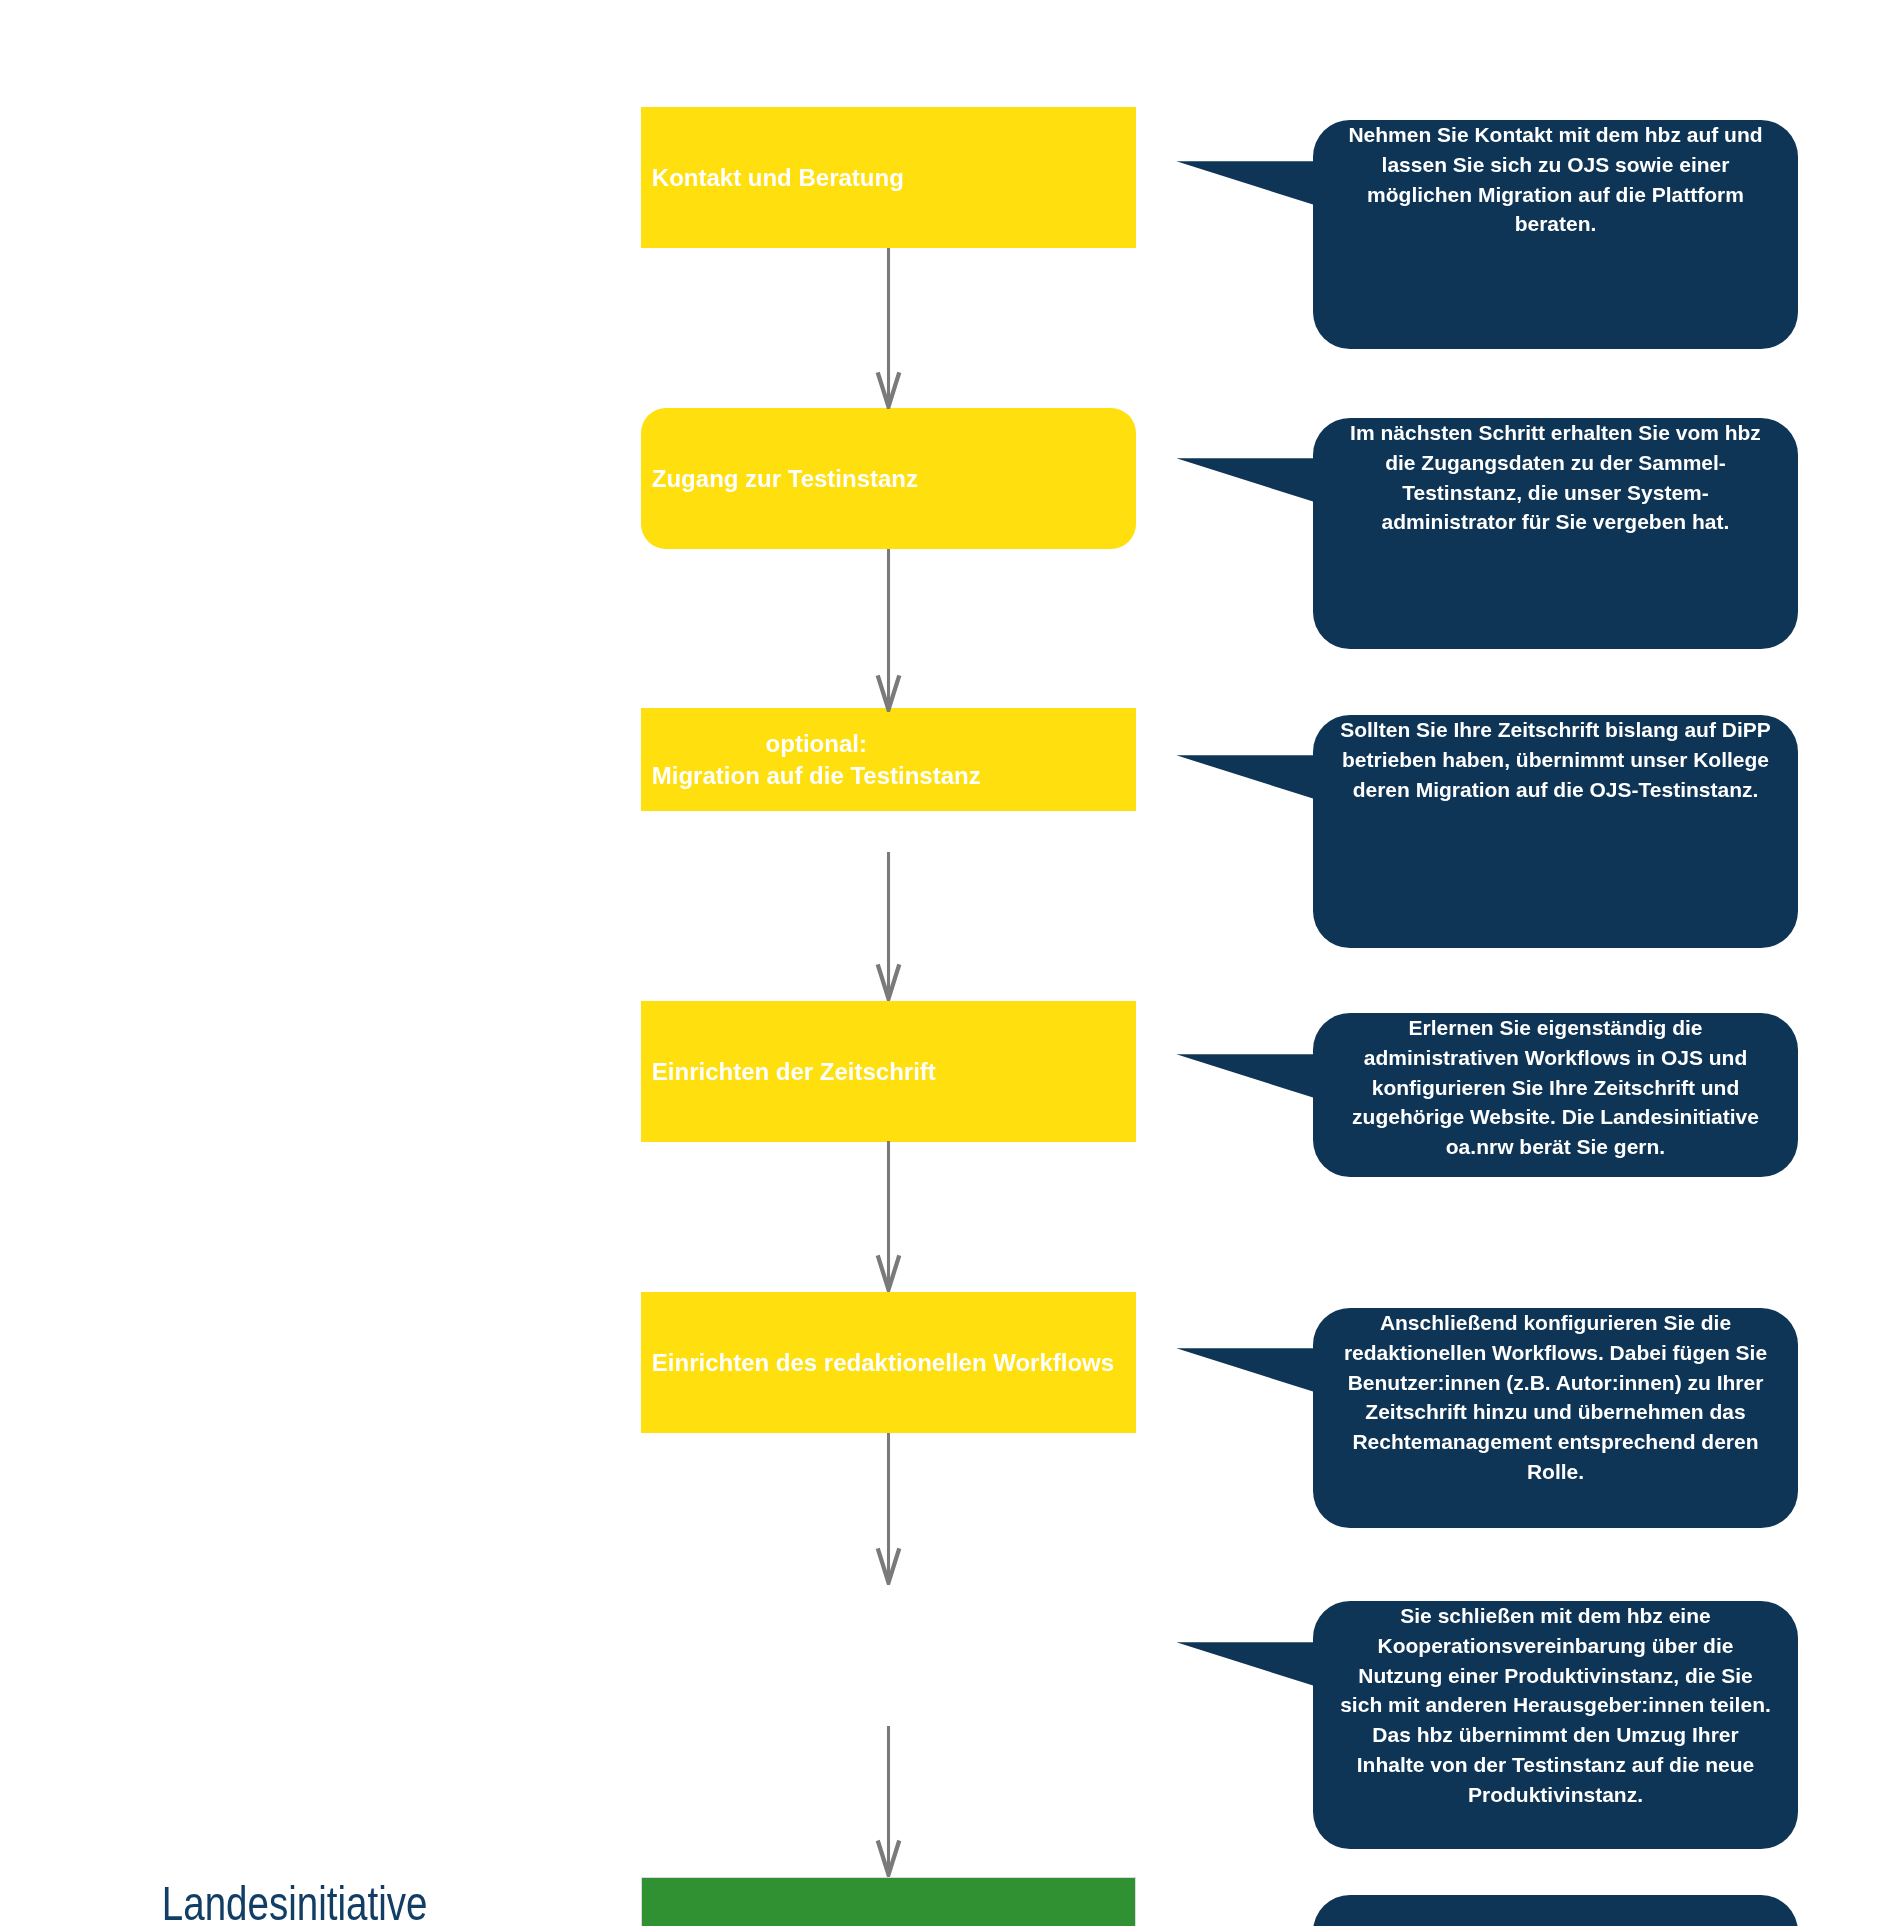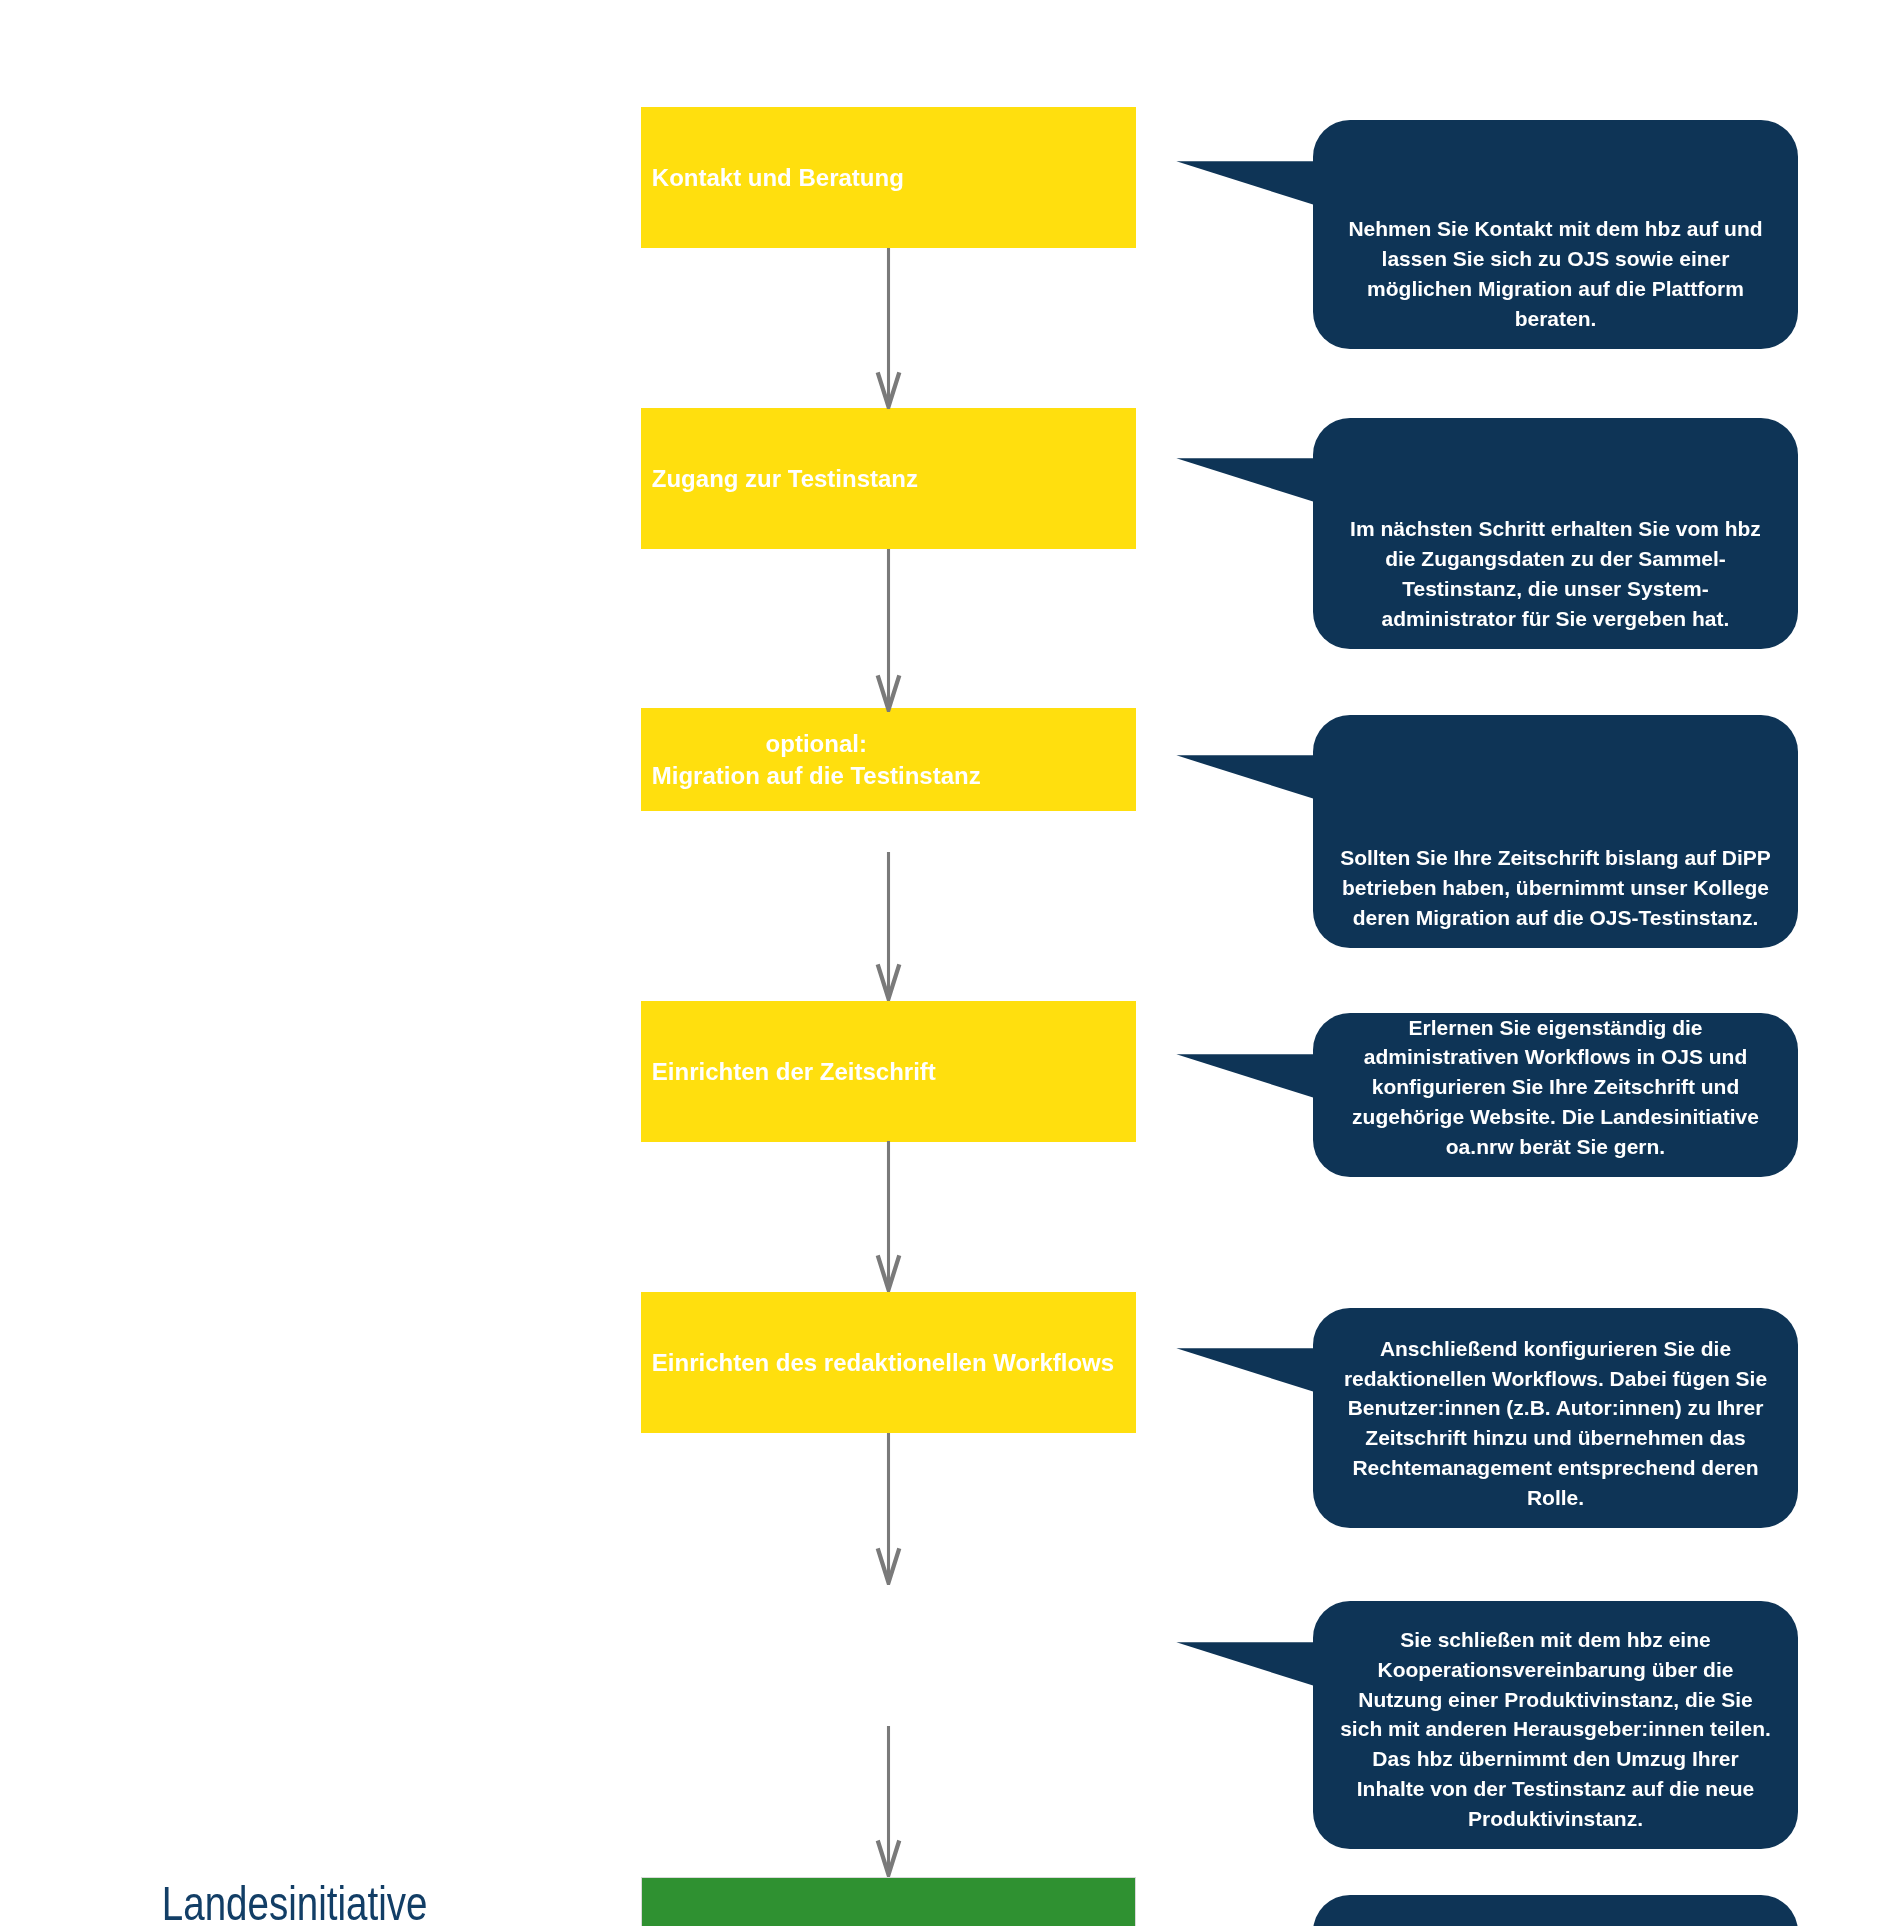--- a/index.html
+++ b/index.html
@@ -4,35 +4,35 @@
 <style>
   html,body{margin:0;padding:0;background:#ffffff;}
   body{width:1901px;height:2151px;position:relative;font-family:"Liberation Sans",sans-serif;overflow:hidden;}
   #canvas{position:absolute;left:0;top:0;width:1901px;height:2151px;}
 
   .box{position:absolute;left:641px;width:495px;display:flex;align-items:center;justify-content:flex-start;box-sizing:border-box;}
   .box-label{color:#ffffff;font-weight:bold;font-size:24px;line-height:1.32;text-align:center;white-space:pre-line;padding:0 10.8px;}
   .box.yellow{background:#FFDF0E;}
   .box.green{background:#2F9131;border:1.5px solid #D9D9D9;}
 
-  .callout{position:absolute;left:1313px;width:485px;background:#0E3456;border-radius:37px;display:flex;align-items:flex-end;justify-content:center;box-sizing:border-box;padding-bottom:15.4px;}
+  .callout{position:absolute;left:1313px;width:485px;background:#0E3456;border-radius:37px;display:flex;align-items:flex-start;justify-content:center;box-sizing:border-box;padding-bottom:15.4px;}
   .callout-text{color:#ffffff;font-weight:bold;font-size:21px;line-height:1.42;text-align:center;white-space:pre-line;padding:0 26px;}
 
   .tail{position:absolute;left:1176px;width:139px;height:48px;}
   .arrow{position:absolute;left:873px;width:31px;}
 </style>
 </head>
 <body>
 
 <div id="canvas">
 
   <div class="box yellow" style="top:107px;height:141px;">
     <div class="box-label">Kontakt und Beratung</div>
   </div>
-  <div class="box yellow" style="top:408px;height:141px;">
+  <div class="box yellow" style="top:408px;height:141px;border-radius:25px;">
     <div class="box-label">Zugang zur Testinstanz</div>
   </div>
   <div class="box yellow" style="top:708px;height:103px;">
     <div class="box-label">optional:
 Migration auf die Testinstanz</div>
   </div>
   <div class="box yellow" style="top:1001px;height:141px;">
     <div class="box-label">Einrichten der Zeitschrift</div>
   </div>
   <div class="box yellow" style="top:1292px;height:141px;">

